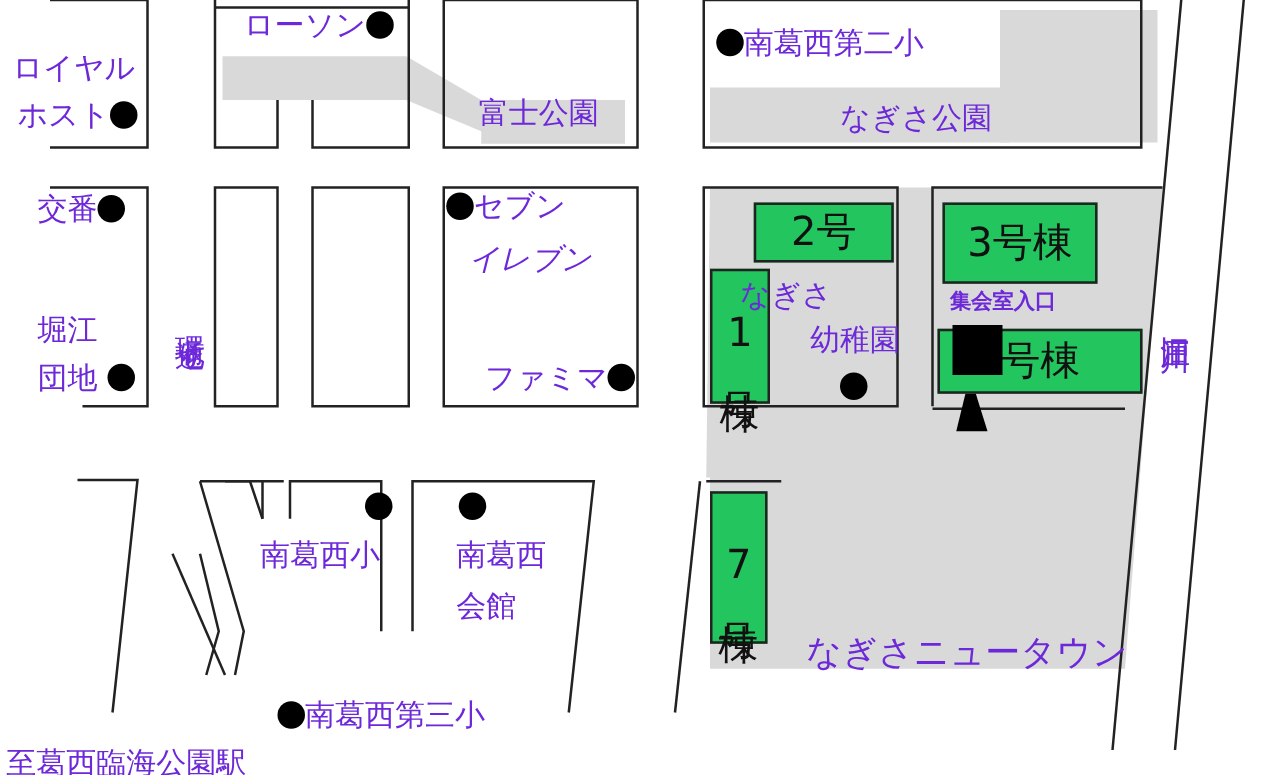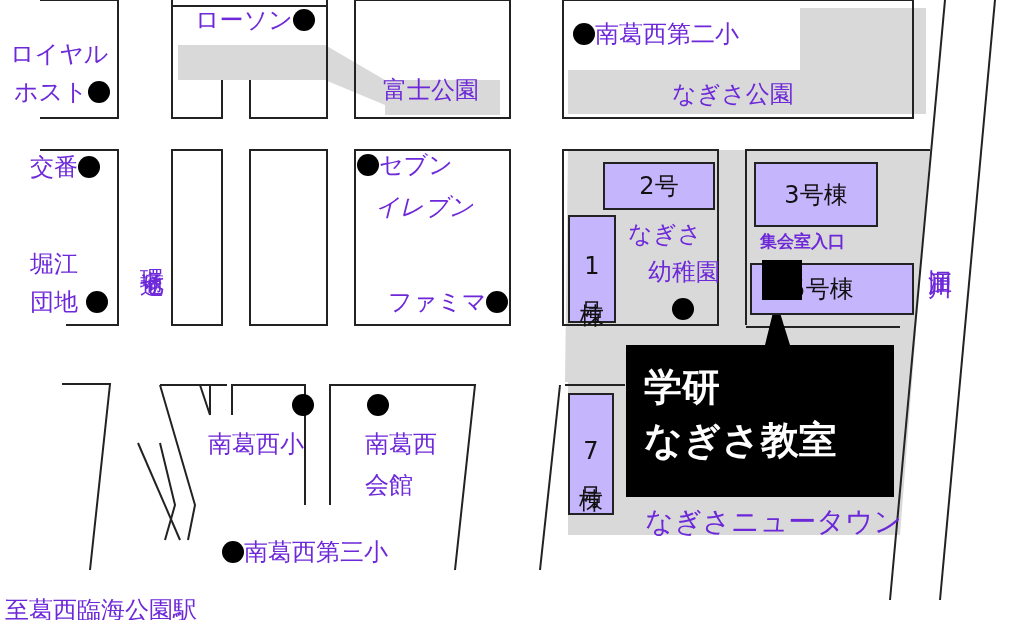--- a/index.html
+++ b/index.html
@@ -2,21 +2,21 @@
 <html><head>
 <meta charset="utf-8">
 <style>
   html,body{margin:0;padding:0;background:#fff;}
   #map{position:relative;width:1020px;height:620px;overflow:hidden;background:#fff;font-family:"DejaVu Sans","Liberation Sans",sans-serif;color:#111;}
   svg{position:absolute;left:0;top:0;}
   .lbl{position:absolute;font-size:24px;line-height:1;white-space:nowrap;color:#6d28d9;}
   .v{writing-mode:vertical-rl;text-orientation:upright;letter-spacing:2px;}
   .dot{display:inline-block;width:22px;height:22px;border-radius:50%;background:#000;vertical-align:-3px;}
   .dotabs{position:absolute;width:22px;height:22px;border-radius:50%;background:#000;}
-  .bldg{position:absolute;background:#c4b5fd;border:2px solid #222;box-sizing:border-box;display:flex;align-items:center;justify-content:center;font-size:24px;}
+  .bldg{position:absolute;background:#22c55e;border:2px solid #222;box-sizing:border-box;display:flex;align-items:center;justify-content:center;font-size:32px;}
   .callout{position:absolute;left:626px;top:345px;width:268px;height:152px;background:#000;color:#fff;font-size:38px;font-weight:bold;line-height:1.4;padding:16px 0 0 18px;box-sizing:border-box;}
 </style>
 </head>
 <body>
 
 <div id="map">
   <svg width="1020" height="620">
 
     <polygon points="178,45 325,45 385,80 500,80 500,115 385,115 385,105 325,80 178,80" fill="#d9d9d9"></polygon>
     <rect x="568" y="70" width="240" height="44" fill="#d9d9d9"></rect>
@@ -75,44 +75,40 @@
       <span>3号棟</span>
     </div>
   <div class="bldg" style="left:750px;top:263px;width:164px;height:52px;justify-content:center;padding-right:20px;">
       <span>5号棟</span>
     </div>
   <div class="bldg v" style="left:568px;top:393px;width:46px;height:122px;">
       <span>7号棟</span>
     </div>
   <div style="position:absolute;left:762px;top:260px;width:40px;height:40px;background:#000;"></div>
 
-  <div class="callout">
-    <div>学研</div>
-    <div>なぎさ教室</div>
-  </div>
 
   <div class="lbl" style="left:195px;top:8px;"><span>ローソン</span><span class="dot"></span></div>
   <div class="lbl" style="left:10px;top:42px;">ロイヤル</div>
   <div class="lbl" style="left:14px;top:80px;"><span>ホスト</span><span class="dot"></span></div>
   <div class="lbl" style="left:30px;top:155px;"><span>交番</span><span class="dot"></span></div>
   <div class="lbl" style="left:30px;top:252px;">堀江</div>
   <div class="lbl" style="left:30px;top:290px;"><span>団地</span> <span class="dot"></span></div>
   <div class="lbl v" style="left:140px;top:250px;">環七通り</div>
   <div class="lbl" style="left:383px;top:78px;">富士公園</div>
   <div class="lbl" style="left:357px;top:153px;"><span class="dot"></span><span>セブン</span></div>
   <div class="lbl" style="left:375px;top:195px;font-style:italic;">イレブン</div>
   <div class="lbl" style="left:388px;top:290px;"><span>ファミマ</span><span class="dot"></span></div>
   <div class="lbl" style="left:573px;top:22px;"><span class="dot"></span><span>南葛西第二小</span></div>
   <div class="lbl" style="left:672px;top:82px;">なぎさ公園</div>
-  <div class="lbl" style="left:628px;top:224px;font-family:Liberation Mono, monospace;">なぎさ</div>
+  <div class="lbl" style="left:592px;top:224px;">なぎさ</div>
   <div class="lbl" style="left:628px;top:260px;margin-left:20px;">幼稚園</div>
   <div class="dotabs" style="left:672px;top:298px;"></div>
   <div class="lbl" style="left:760px;top:233px;font-size:17px;font-weight:bold;">集会室入口</div>
   <div class="lbl v" style="left:928px;top:250px;">旧江戸川</div>
   <div class="dotabs" style="left:292px;top:394px;"></div>
   <div class="lbl" style="left:208px;top:432px;">南葛西小</div>
   <div class="dotabs" style="left:367px;top:394px;"></div>
   <div class="lbl" style="left:365px;top:432px;">南葛西</div>
   <div class="lbl" style="left:365px;top:473px;">会館</div>
-  <div class="lbl" style="left:222px;top:540px;text-align:right;"><span class="dot"></span><span>南葛西第三小</span></div>
+  <div class="lbl" style="left:222px;top:560px;text-align:right;"><span class="dot"></span><span>南葛西第三小</span></div>
   <div class="lbl" style="left:5px;top:554px;margin-top:44px;">至葛西臨海公園駅</div>
   <div class="lbl" style="left:645px;top:508px;font-size:28px;">なぎさニュータウン</div>
 </div>
 
 </body></html>

